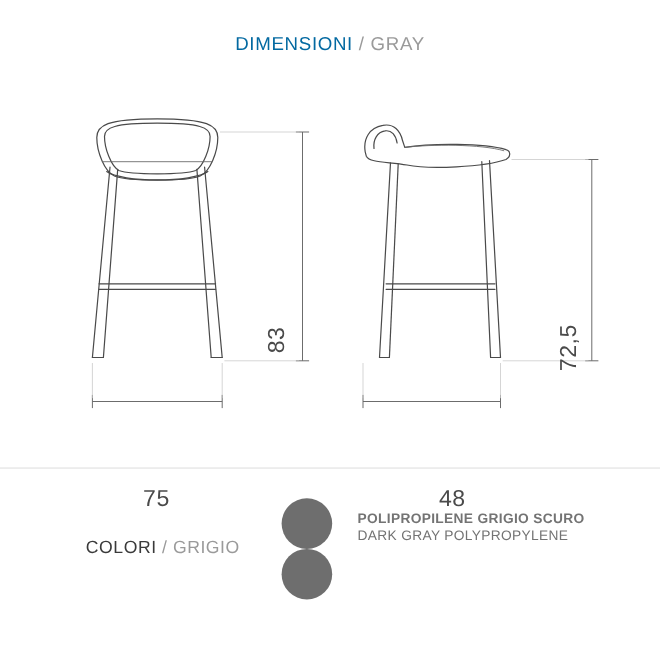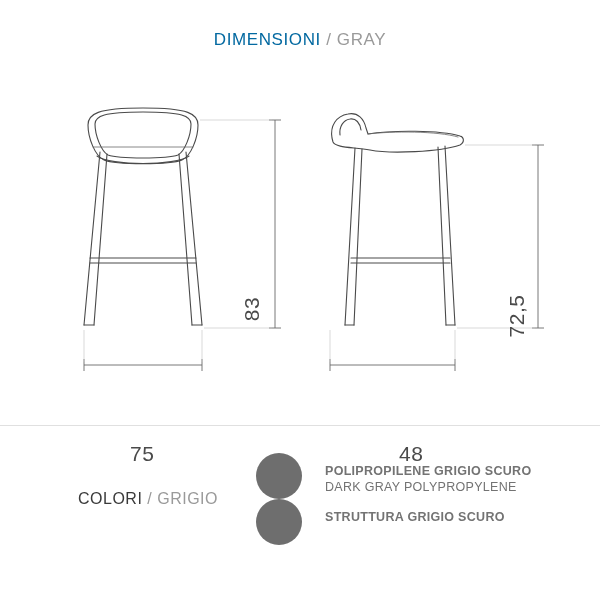--- a/index.html
+++ b/index.html
@@ -232,17 +232,16 @@
     </div>
 
     <div class="swatch swatch-1" style="background:#6e6e6e;"></div>
     <div class="swatch-text swatch-text-1">
       <div class="it">POLIPROPILENE GRIGIO SCURO</div>
       <div class="en">DARK GRAY POLYPROPYLENE</div>
     </div>
 
     <div class="swatch swatch-2" style="background:#6e6e6e;"></div>
     <div class="swatch-text swatch-text-2">
-      <div class="it">STRUTTURA GRIGIO SCURO</div>
     </div>
   </div>
 
 </div>
 
 </body></html>

